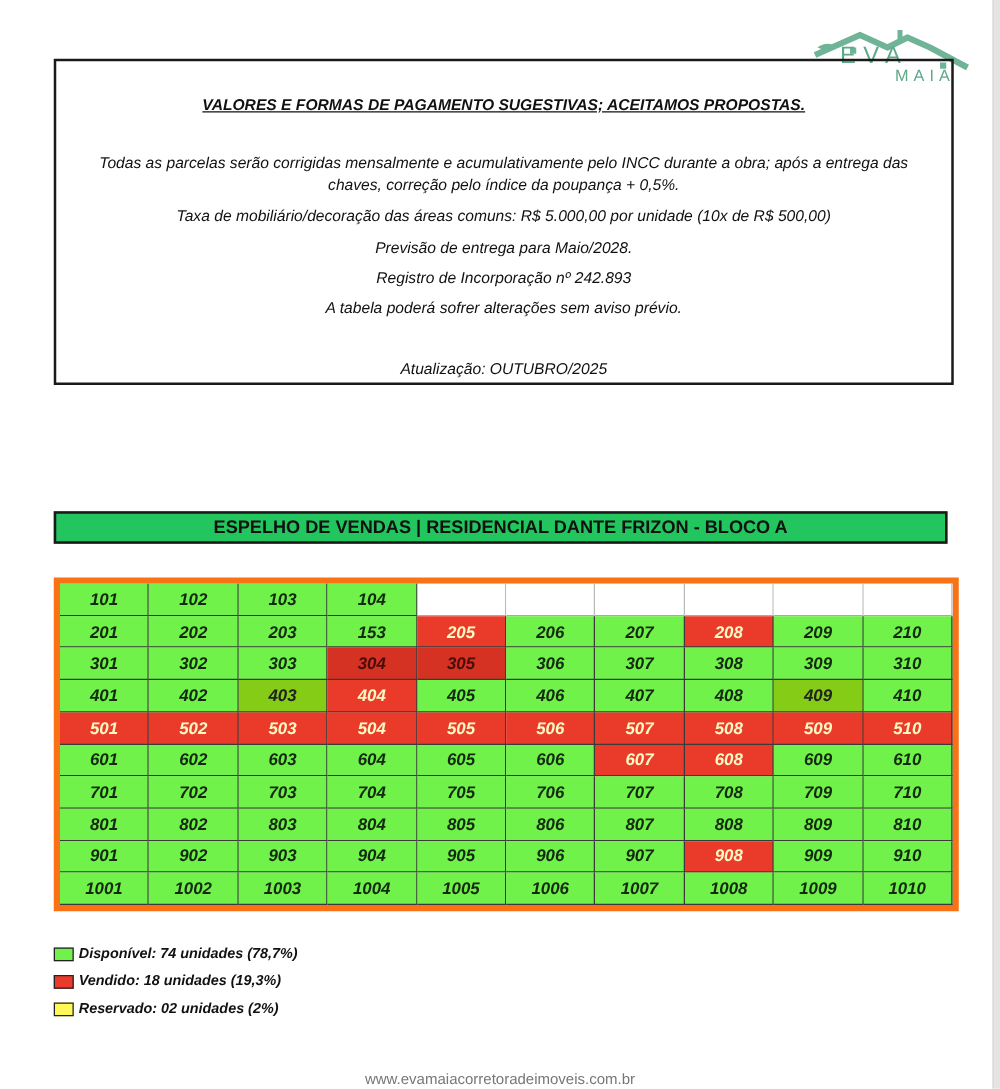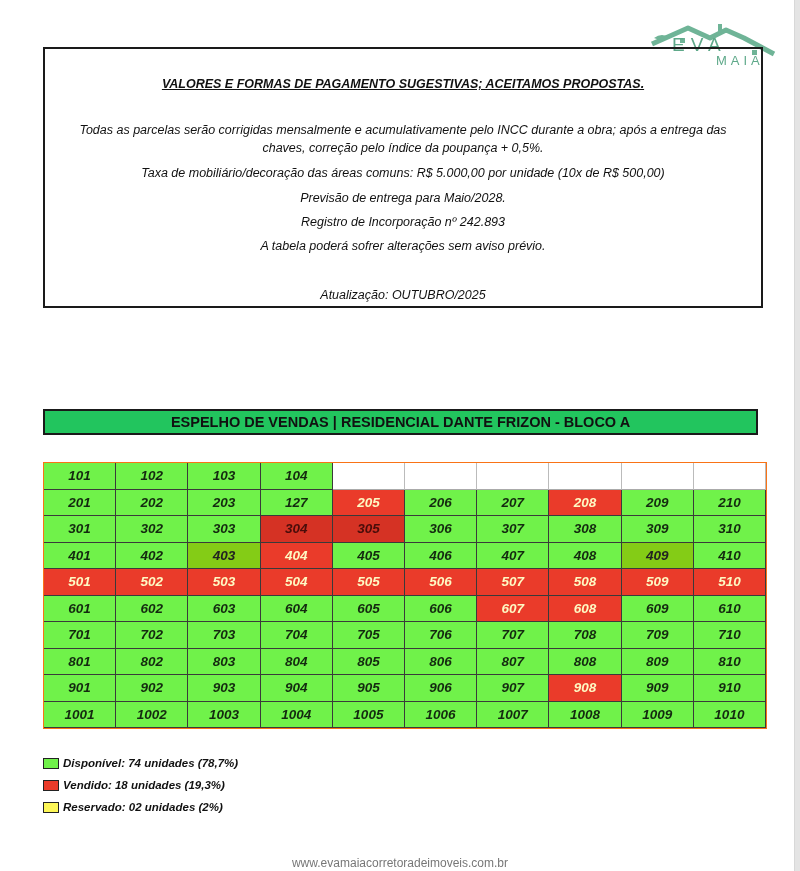--- a/index.html
+++ b/index.html
@@ -47,21 +47,21 @@
   .banner {
     position: absolute; left: 43px; top: 409px; width: 715px; height: 26px;
     background: #22c55e; border: 2px solid #1a1a1a; box-sizing: border-box;
     text-align: center; font-weight: 700; font-size: 14.5px; line-height: 22px;
     color: #111;
   }
   
   .grid {
     position: absolute; left: 43px; top: 462px; width: 724px; height: 267px;
     display: grid; grid-template-columns: repeat(10, 1fr); grid-template-rows: repeat(10, 1fr);
-    border: 1px solid #f97316; box-sizing: border-box;
+    border: 5px solid #f97316; box-sizing: border-box;
   }
   .cell {
     border-right: 1px solid #3a3a3a; border-bottom: 1px solid #3a3a3a;
     display: flex; align-items: center; justify-content: center;
     font-weight: 700; font-style: italic; font-size: 13.5px; color: #142a10;
     box-sizing: border-box;
   }
   .cell.disponivel { background: #70f24a; }
   .cell.vendido { background: #ea3b2a; color: #fef9c3; }
   .cell.vendido-dark { background: #d53224; color: #4a0d0a; }
@@ -113,21 +113,21 @@
     <div class="cell disponivel">104</div>
     <div class="cell empty"></div>
     <div class="cell empty"></div>
     <div class="cell empty"></div>
     <div class="cell empty"></div>
     <div class="cell empty"></div>
     <div class="cell empty"></div>
     <div class="cell disponivel">201</div>
     <div class="cell disponivel">202</div>
     <div class="cell disponivel">203</div>
-    <div class="cell disponivel">127</div>
+    <div class="cell disponivel">153</div>
     <div class="cell vendido">205</div>
     <div class="cell disponivel">206</div>
     <div class="cell disponivel">207</div>
     <div class="cell vendido">208</div>
     <div class="cell disponivel">209</div>
     <div class="cell disponivel">210</div>
     <div class="cell disponivel">301</div>
     <div class="cell disponivel">302</div>
     <div class="cell disponivel">303</div>
     <div class="cell vendido-dark">304</div>

